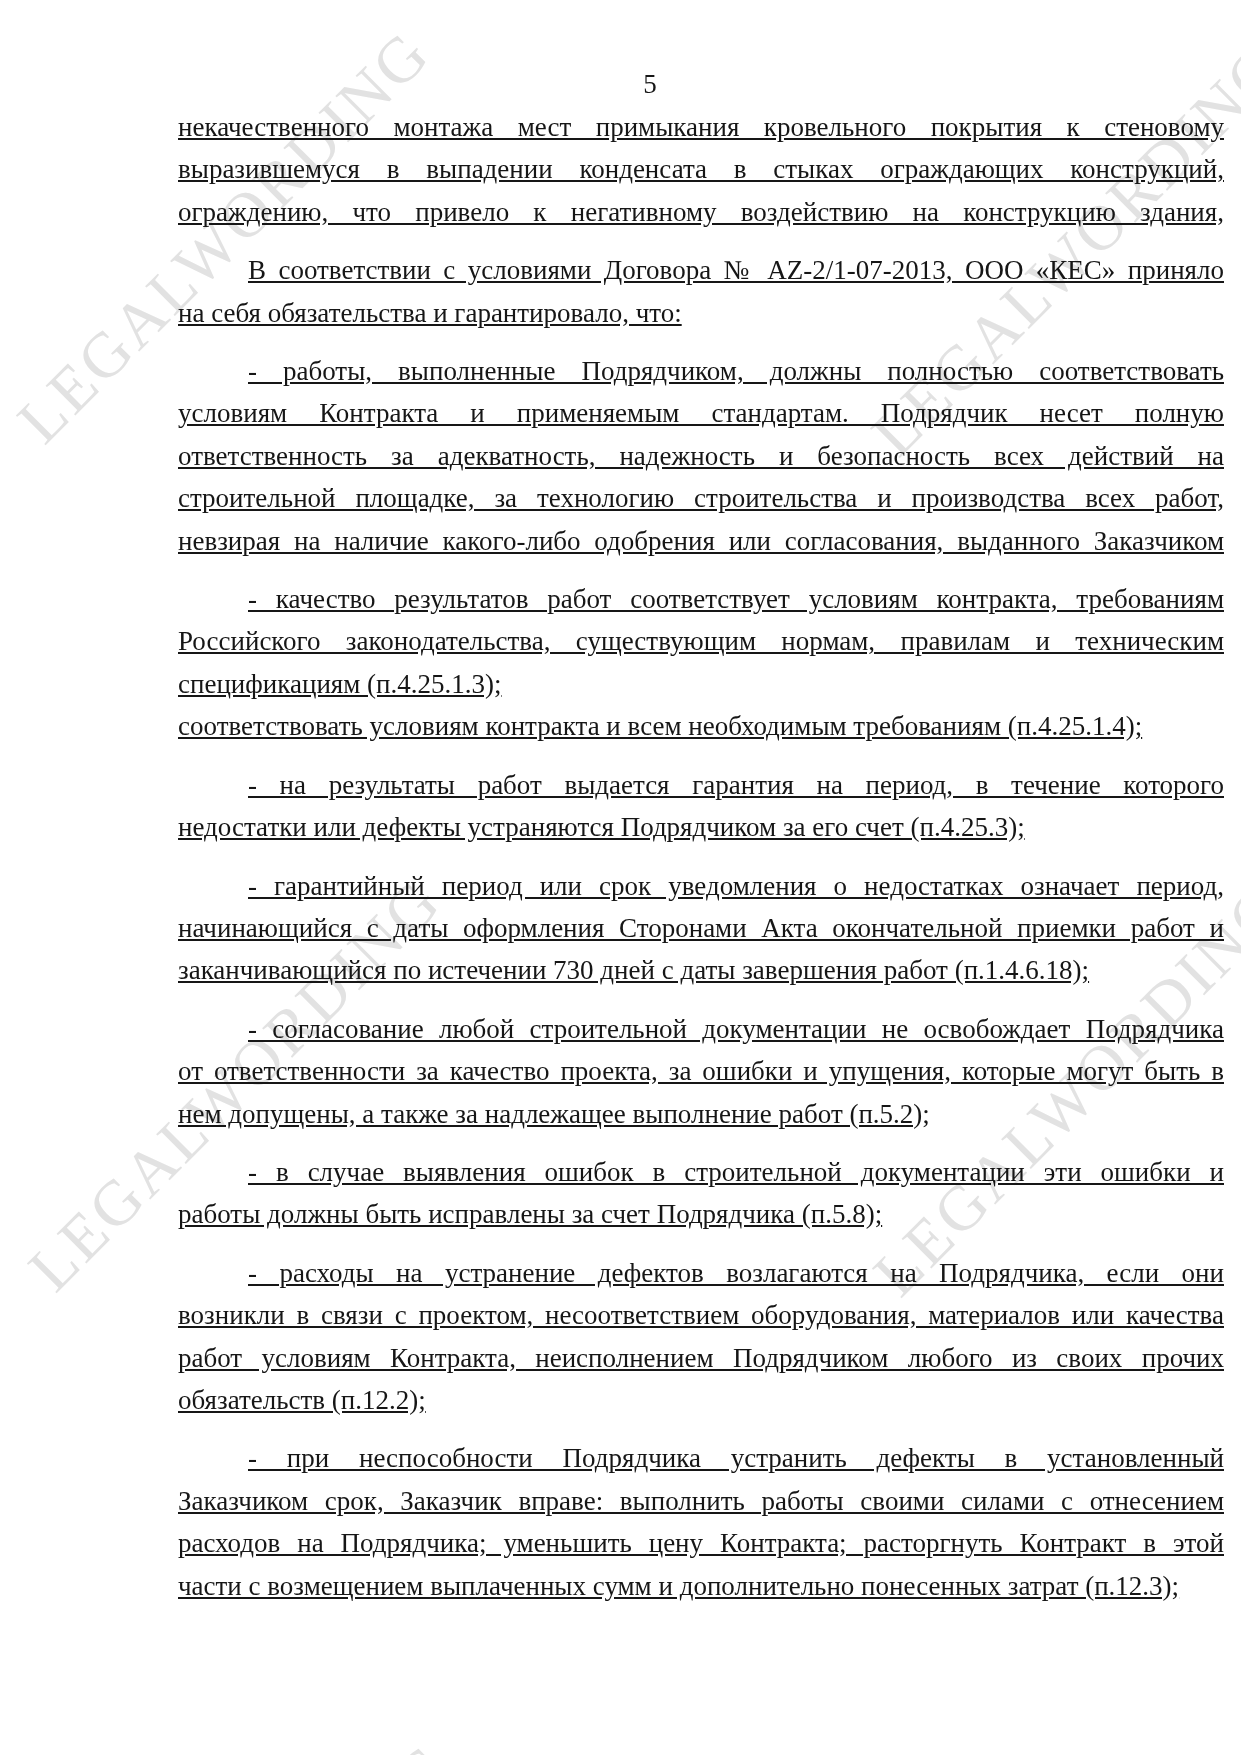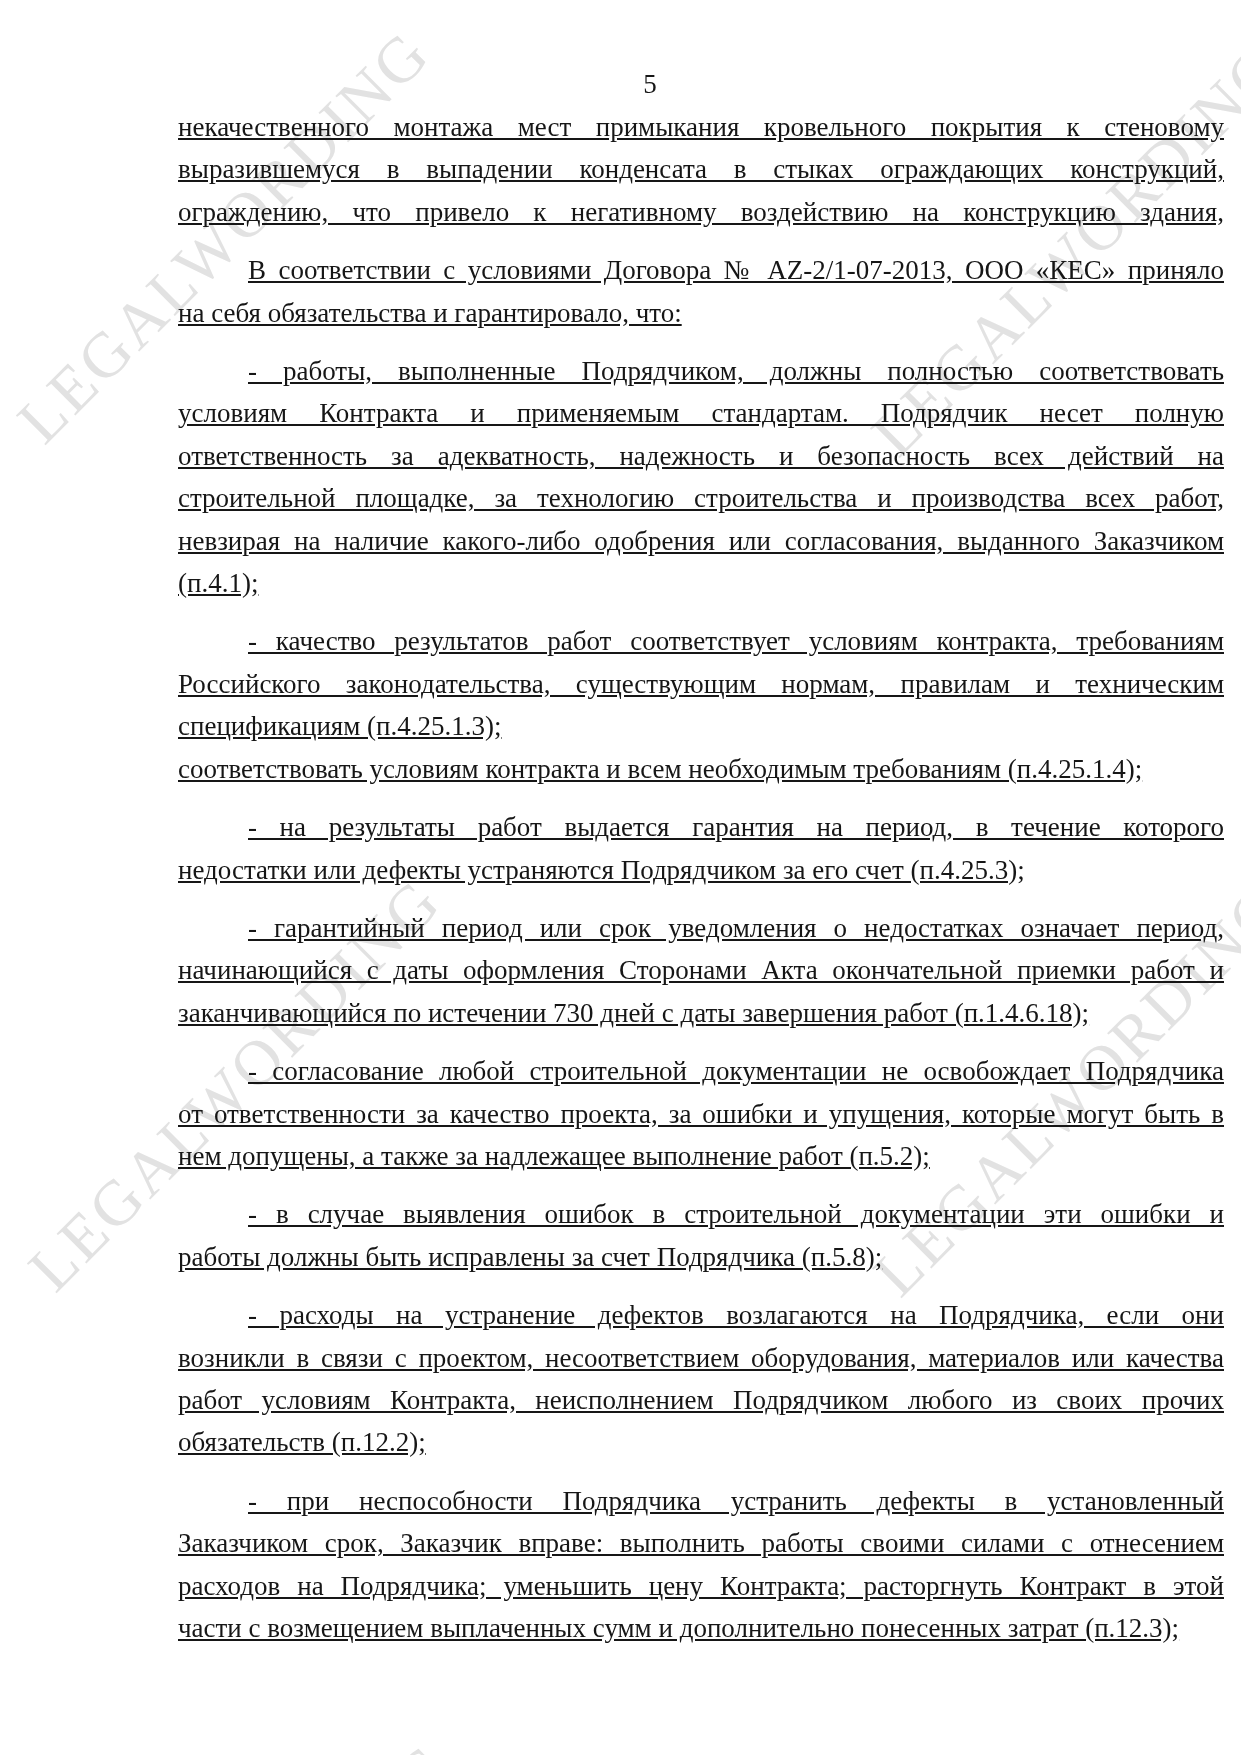--- a/index.html
+++ b/index.html
@@ -93,21 +93,20 @@
       <p class="para">
         <span class="line ind">В соответствии с условиями Договора № AZ-2/1-07-2013, ООО «КЕС» приняло</span>
         <span class="line last">на себя обязательства и гарантировало, что:</span>
       </p>
       <p class="para">
         <span class="line ind">- работы, выполненные Подрядчиком, должны полностью соответствовать</span>
         <span class="line">условиям Контракта и применяемым стандартам. Подрядчик несет полную</span>
         <span class="line">ответственность за адекватность, надежность и безопасность всех действий на</span>
         <span class="line">строительной площадке, за технологию строительства и производства всех работ,</span>
         <span class="line">невзирая на наличие какого-либо одобрения или согласования, выданного Заказчиком</span>
-        <span class="line last">(п.4.1);</span>
       </p>
       <p class="para">
         <span class="line ind">- качество результатов работ соответствует условиям контракта, требованиям</span>
         <span class="line">Российского законодательства, существующим нормам, правилам и техническим</span>
         <span class="line last">спецификациям (п.4.25.1.3);</span>
       </p>
       <p class="para">
         <span class="line last">соответствовать условиям контракта и всем необходимым требованиям (п.4.25.1.4);</span>
       </p>
       <p class="para">

